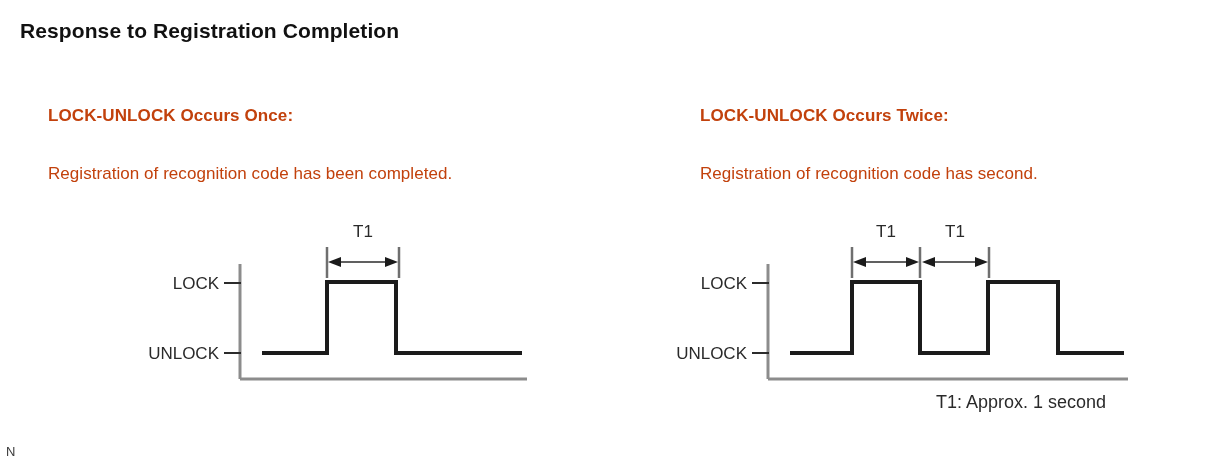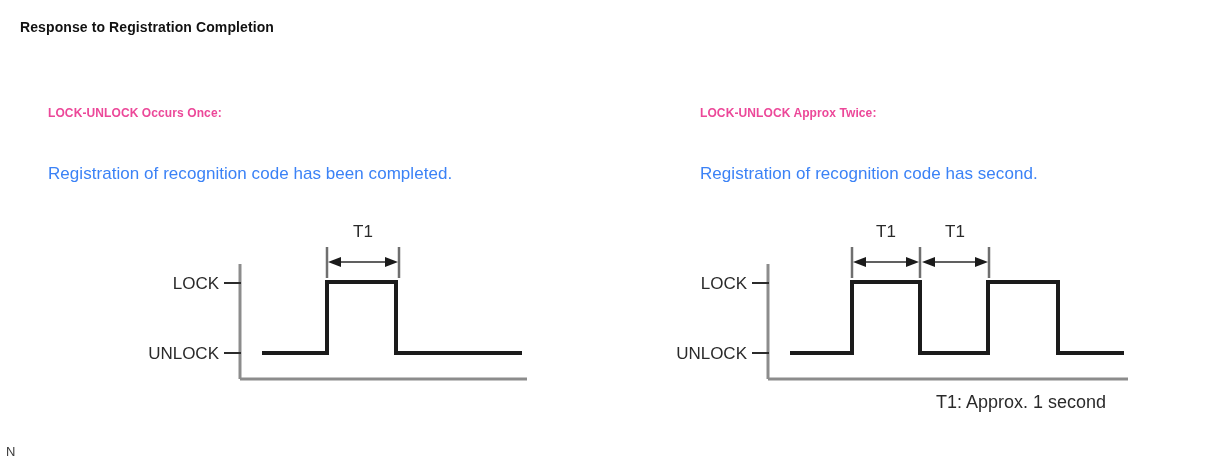--- a/index.html
+++ b/index.html
@@ -14,36 +14,36 @@
     position: relative;
     font-family: "Liberation Sans", sans-serif;
     color: #1a1a1a;
     overflow: hidden;
   }
   .abs { position: absolute; white-space: nowrap; }
 
   #page-title {
     left: 20px;
     top: 19px;
-    font-size: 14px;
+    font-size: 21px;
     font-weight: bold;
     letter-spacing: 0.1px;
     color: #111111;
   }
 
   .col-heading {
-    font-size: 12px;
+    font-size: 17px;
     font-weight: bold;
-    color: #ec4899;
+    color: #c2410c;
     letter-spacing: 0.1px;
   }
   .col-desc {
     font-size: 17px;
     font-weight: normal;
-    color: #3b82f6;
+    color: #c2410c;
     letter-spacing: 0.05px;
   }
 
   #heading-left   { left: 48px;  top: 106px; }
   #desc-left      { left: 48px;  top: 164px; }
   #heading-right  { left: 700px; top: 106px; }
   #desc-right     { left: 700px; top: 164px; }
 
   #footnote {
     left: 936px;
@@ -87,21 +87,21 @@
 </style>
 </head>
 <body>
 
 <div class="abs" id="page-title">Response to Registration Completion</div>
 
 <div class="abs col-heading" id="heading-left">LOCK-UNLOCK Occurs Once:</div>
 
 <div class="abs col-desc" id="desc-left">Registration of recognition code has been completed.</div>
 
-<div class="abs col-heading" id="heading-right">LOCK-UNLOCK Approx Twice:</div>
+<div class="abs col-heading" id="heading-right">LOCK-UNLOCK Occurs Twice:</div>
 
 <div class="abs col-desc" id="desc-right">Registration of recognition code has second.</div>
 
 <div class="diagram" id="diagram-left">
   <svg class="wf-svg" width="600" height="472" viewBox="0 0 600 472" xmlns="http://www.w3.org/2000/svg">
 
     <line class="axis-line" x1="240" y1="264" x2="240" y2="379"></line>
 
     <line class="axis-line" x1="240" y1="379" x2="527" y2="379"></line>
 

